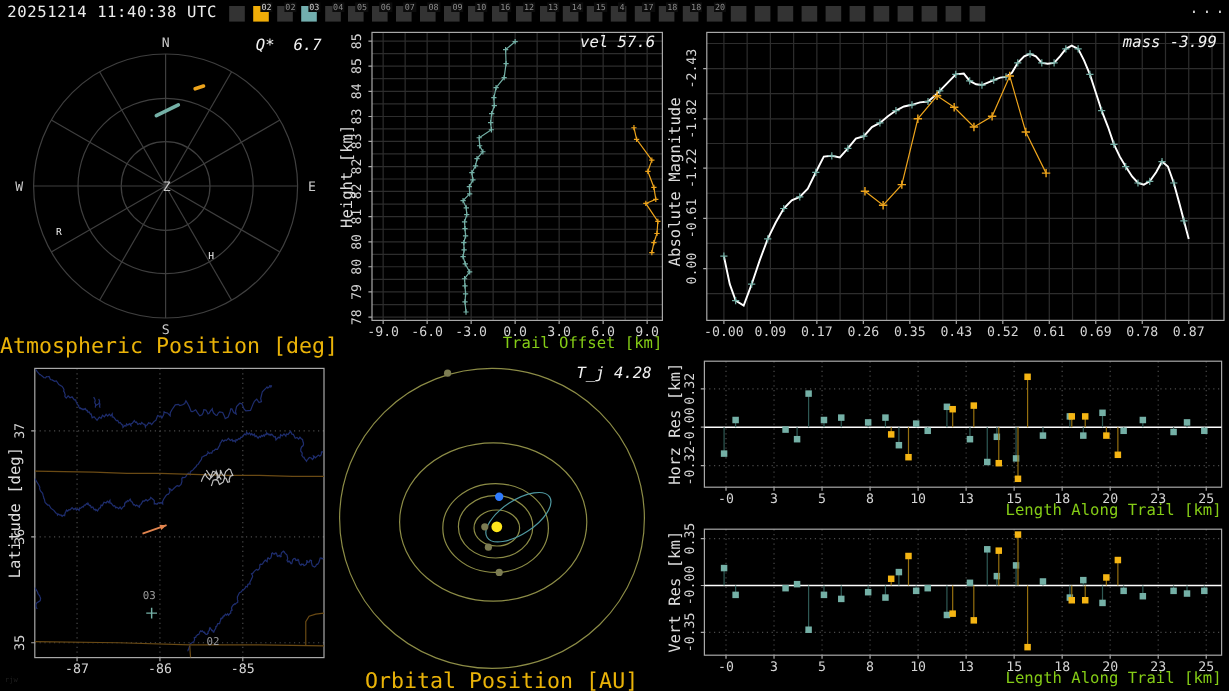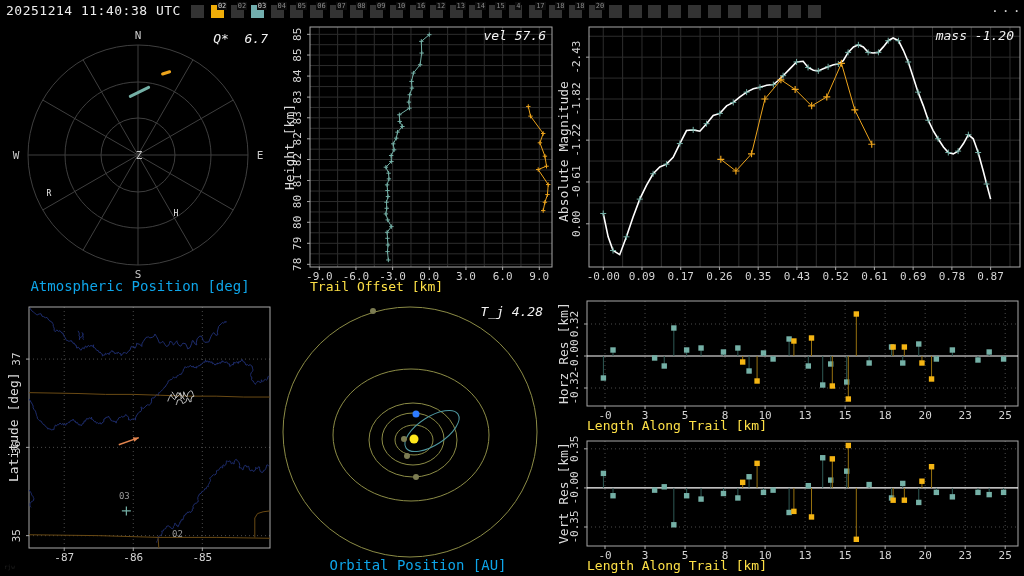--- a/index.html
+++ b/index.html
@@ -10,23 +10,23 @@
   .tabs{position:absolute;left:191px;top:2px;height:19px;display:flex;}
   .tab{position:relative;width:19.9px;height:19px;}
   .tab .sq{position:absolute;left:0;top:3px;width:13px;height:13px;background:#333;}
   .tab .no{position:absolute;left:6px;top:0;padding:0 1px;background:#0c0c0c;
            font-size:7px;line-height:8px;color:#8a8a8a;}
   .tab.a1 .sq{background:#f0ad08;} .tab.a2 .sq{background:#72aeae;}
   .tab.a1 .no,.tab.a2 .no{color:#d2d2d2;}
   .dots{position:absolute;left:991px;top:0px;font-size:13px;letter-spacing:3px;color:#cfcfcf;}
   .panel{position:absolute;}
   .panel svg{position:absolute;left:0;top:0;}
-  .title{position:absolute;font-size:14px;color:#0ea5e9;text-align:center;white-space:pre;}
+  .title{position:absolute;font-size:18px;color:#eab308;text-align:center;white-space:pre;}
   .corner{position:absolute;font-size:13px;color:#f2f2f2;white-space:pre;text-align:right;font-style:italic;}
-  .xlab{position:absolute;font-size:13px;color:#fde047;text-align:left;white-space:pre;}
+  .xlab{position:absolute;font-size:13px;color:#84cc16;text-align:right;white-space:pre;}
   .ylab{position:absolute;font-size:13px;color:#dcdcdc;white-space:pre;
         transform:rotate(-90deg);transform-origin:0 0;}
   .wm{position:absolute;left:4px;top:563px;font-size:6px;color:#1f1f1f;}
 </style>
 </head>
 <body>
 
 <div class="hdr">
   <span class="ts">20251214 11:40:38 UTC</span>
   <div class="tabs" id="tabs">
@@ -334,21 +334,21 @@
       <text x="24" y="118.14285714285714" fill="#d4d4d4" font-size="11" text-anchor="middle" font-family="DejaVu Sans Mono, Liberation Mono, monospace" transform="rotate(-90 24 118.14285714285714)">-1.22</text>
       <line x1="30" x2="33" y1="159.97142857142856" y2="159.97142857142856" stroke="#a8a8a8" stroke-width="1"></line>
       <text x="24" y="159.97142857142856" fill="#d4d4d4" font-size="11" text-anchor="middle" font-family="DejaVu Sans Mono, Liberation Mono, monospace" transform="rotate(-90 24 159.97142857142856)">-0.61</text>
       <line x1="30" x2="33" y1="201.8" y2="201.8" stroke="#a8a8a8" stroke-width="1"></line>
       <text x="24" y="201.8" fill="#d4d4d4" font-size="11" text-anchor="middle" font-family="DejaVu Sans Mono, Liberation Mono, monospace" transform="rotate(-90 24 201.8)">0.00</text>
       <path d="M47.25 191.51L52.15 214.83L57.04 228.54L63.72 232.66L70.40 214.83L77.08 194.94L83.76 177.11L90.44 163.40L97.12 151.74L103.79 144.89L110.47 142.14L117.15 135.29L123.83 121.57L130.51 108.54L137.19 107.86L143.87 109.23L150.55 101.69L157.22 93.46L163.90 91.40L170.58 83.86L177.26 80.43L183.94 74.94L190.62 70.14L197.30 66.71L203.98 65.34L210.65 63.29L217.33 62.60L222.23 58.49L227.13 53.69L233.81 46.83L240.49 39.97L247.16 39.29L252.06 45.46L257.40 48.20L262.30 48.89L267.20 46.83L272.10 44.77L277.44 42.71L282.34 42.03L287.24 38.60L292.13 30.37L297.48 24.89L302.38 22.83L307.27 24.89L312.17 30.37L317.07 31.06L322.41 30.37L327.31 24.89L332.21 18.71L337.10 15.97L342.45 18.71L347.35 28.31L352.24 39.97L357.14 55.06L362.04 70.14L367.38 83.86L372.28 98.26L377.18 108.54L382.07 116.77L387.42 125.00L392.32 130.49L397.21 131.86L402.11 129.11L407.45 121.57L412.35 112.66L417.25 116.77L422.15 130.49L427.04 148.31L430.61 162.03L434.61 177.11" fill="none" stroke="#ffffff" stroke-width="1.6"></path>
       <path d="M44.24793388429752 191.5142857142857H50.24793388429752M47.24793388429752 188.5142857142857V194.5142857142857M54.04338842975206 228.54285714285714H60.04338842975206M57.04338842975206 225.54285714285714V231.54285714285714M67.40082644628097 214.82857142857142H73.40082644628097M70.40082644628097 211.82857142857142V217.82857142857142M80.7582644628099 177.1142857142857H86.7582644628099M83.7582644628099 174.1142857142857V180.1142857142857M94.11570247933885 151.74285714285713H100.11570247933885M97.11570247933885 148.74285714285713V154.74285714285713M107.47314049586777 142.14285714285714H113.47314049586777M110.47314049586777 139.14285714285714V145.14285714285714M120.83057851239668 121.57142857142858H126.83057851239668M123.83057851239668 118.57142857142858V124.57142857142858M134.18801652892563 107.85714285714286H140.18801652892563M137.18801652892563 104.85714285714286V110.85714285714286M147.54545454545456 101.68571428571428H153.54545454545456M150.54545454545456 98.68571428571428V104.68571428571428M160.90289256198346 91.4H166.90289256198346M163.90289256198346 88.4V94.4M174.26033057851237 80.42857142857142H180.26033057851237M177.26033057851237 77.42857142857142V83.42857142857142M187.6177685950413 70.14285714285714H193.6177685950413M190.6177685950413 67.14285714285714V73.14285714285714M200.97520661157023 65.34285714285713H206.97520661157023M203.97520661157023 62.34285714285713V68.34285714285713M214.3326446280992 62.599999999999994H220.3326446280992M217.3326446280992 59.599999999999994V65.6M224.12809917355372 53.68571428571428H230.12809917355372M227.12809917355372 50.68571428571428V56.68571428571428M237.4855371900826 39.97142857142859H243.4855371900826M240.4855371900826 36.97142857142859V42.97142857142859M249.06198347107434 45.457142857142856H255.06198347107434M252.06198347107434 42.457142857142856V48.457142857142856M259.3026859504132 48.8857142857143H265.3026859504132M262.3026859504132 45.8857142857143V51.8857142857143M269.0981404958677 44.77142857142857H275.0981404958677M272.0981404958677 41.77142857142857V47.77142857142857M279.3388429752066 42.02857142857144H285.3388429752066M282.3388429752066 39.02857142857144V45.02857142857144M289.13429752066116 30.371428571428595H295.13429752066116M292.13429752066116 27.371428571428595V33.371428571428595M299.375 22.82857142857145H305.375M302.375 19.82857142857145V25.82857142857145M309.17045454545456 30.371428571428595H315.17045454545456M312.17045454545456 27.371428571428595V33.371428571428595M319.4111570247934 30.371428571428595H325.4111570247934M322.4111570247934 27.371428571428595V33.371428571428595M329.2066115702479 18.714285714285722H335.2066115702479M332.2066115702479 15.714285714285722V21.714285714285722M339.4473140495868 18.714285714285722H345.4473140495868M342.4473140495868 15.714285714285722V21.714285714285722M349.24276859504135 39.97142857142859H355.24276859504135M352.24276859504135 36.97142857142859V42.97142857142859M359.03822314049586 70.14285714285714H365.03822314049586M362.03822314049586 67.14285714285714V73.14285714285714M369.2789256198347 98.25714285714284H375.2789256198347M372.2789256198347 95.25714285714284V101.25714285714284M379.0743801652892 116.77142857142857H385.0743801652892M382.0743801652892 113.77142857142857V119.77142857142857M389.3150826446281 130.4857142857143H395.3150826446281M392.3150826446281 127.4857142857143V133.4857142857143M399.11053719008265 129.11428571428573H405.11053719008265M402.11053719008265 126.11428571428573V132.11428571428573M409.35123966942143 112.65714285714284H415.35123966942143M412.35123966942143 109.65714285714284V115.65714285714284M419.146694214876 130.4857142857143H425.146694214876M422.146694214876 127.4857142857143V133.4857142857143M427.6064049586776 162.02857142857144H433.6064049586776M430.6064049586776 159.02857142857144V165.02857142857144" fill="none" stroke="#74b0a6" stroke-width="1"></path>
       <path d="M164.79 137.34L179.93 149.00L195.52 131.86L208.87 77.00L224.90 57.80L239.15 67.40L255.62 83.86L270.76 74.94L285.46 41.34L298.81 87.97L315.73 122.26" fill="none" stroke="#eda41c" stroke-width="1"></path>
       <path d="M161.29338842975207 137.34285714285716H168.29338842975207M164.79338842975207 133.84285714285716V140.84285714285716M176.43181818181816 149H183.43181818181816M179.93181818181816 145.5V152.5M192.01549586776858 131.85714285714286H199.01549586776858M195.51549586776858 128.35714285714286V135.35714285714286M205.3729338842975 77H212.3729338842975M208.8729338842975 73.5V80.5M221.40185950413223 57.79999999999998H228.40185950413223M224.90185950413223 54.29999999999998V61.29999999999998M235.64979338842974 67.40000000000003H242.64979338842974M239.14979338842974 63.900000000000034V70.90000000000003M252.12396694214874 83.85714285714286H259.12396694214874M255.62396694214874 80.35714285714286V87.35714285714286M267.2623966942149 74.94285714285712H274.2623966942149M270.7623966942149 71.44285714285712V78.44285714285712M281.9555785123967 41.342857142857156H288.9555785123967M285.4555785123967 37.842857142857156V44.842857142857156M295.31301652892563 87.97142857142856H302.31301652892563M298.81301652892563 84.47142857142856V91.47142857142856M312.23243801652893 122.25714285714285H319.23243801652893M315.73243801652893 118.75714285714285V125.75714285714285" fill="none" stroke="#eda41c" stroke-width="1.2"></path>
     </svg>
-  <div class="corner" style="right:10px;top:6px">mass -1.20</div>
+  <div class="corner" style="right:10px;top:6px">mass -3.99</div>
   <div class="ylab" style="left:0px;top:200px">Absolute Magnitude</div>
 </div>
 
 <div class="panel" style="left:0;top:296px;width:280px;height:280px">
   <svg width="280" height="280">
       <clipPath id="mapclip">
         <rect x="29" y="11" width="241" height="241"></rect>
       </clipPath>
       <line x1="64.2177650429802" x2="64.2177650429802" y1="11" y2="252" stroke="#4a4a4a" stroke-width="1" stroke-dasharray="1 3"></line>
       <line x1="133.272206303725" x2="133.272206303725" y1="11" y2="252" stroke="#4a4a4a" stroke-width="1" stroke-dasharray="1 3"></line>

